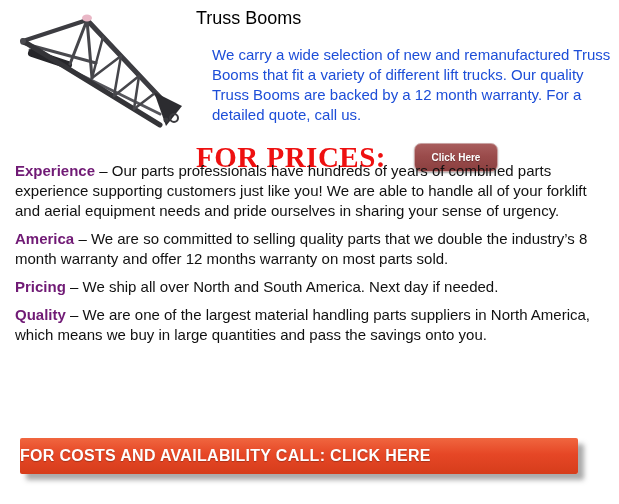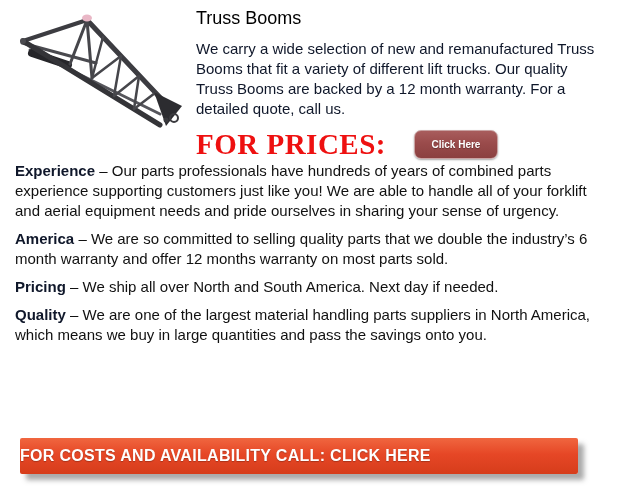--- a/index.html
+++ b/index.html
@@ -28,25 +28,25 @@
     top: 8px;
     width: 412px;
   }
   .page-title {
     margin: 0 0 10px 0;
     font-size: 18px;
     font-weight: 400;
     color: #000000;
   }
   .intro {
-    margin: 0;
+    margin: 16px;
     font-size: 15px;
     line-height: 20px;
     width: 408px;
-    color: #0f172a;
+    color: #1d4ed8;
   }
   .prices-row {
     margin-top: 9px;
     display: flex;
     align-items: center;
     gap: 28px;
   }
   .for-prices {
     font-family: "Liberation Serif", serif;
     font-weight: 700;
@@ -70,21 +70,21 @@
   }
   .sections {
     position: absolute;
     left: 15px;
     top: 161px;
     width: 589px;
     font-size: 15px;
     line-height: 20px;
   }
   .section { margin: 0 0 8px 0; }
-  .section b { font-weight: 700; color: #0f172a; }
+  .section b { font-weight: 700; color: #701a75; }
   .footer-banner {
     position: absolute;
     left: 20px;
     top: 438px;
     width: 558px;
     height: 36px;
     display: flex;
     align-items: center;
     background: linear-gradient(180deg, #f0663f 0%, #e64726 45%, #d63d1b 100%);
     border-radius: 2px;
@@ -147,21 +147,21 @@
     <h1 class="page-title">Truss Booms</h1>
     <p class="intro">We carry a wide selection of new and remanufactured Truss Booms that fit a variety of different lift trucks.  Our quality Truss Booms are backed by a 12 month warranty. For a detailed quote, call us.</p>
     <div class="prices-row">
       <span class="for-prices" style="color:#ee1010;">FOR PRICES:</span>
       <button class="click-here-btn">Click Here</button>
     </div>
   </div>
 
   <div class="sections">
     <p class="section"><b>Experience</b> <span>– Our parts professionals have hundreds of years of combined parts experience supporting customers just like you!  We are able to handle all of your forklift and aerial equipment needs and pride ourselves in sharing your sense of urgency.</span></p>
-    <p class="section"><b>America</b> <span>– We are so committed to selling quality parts that we double the industry’s 6 month warranty and offer 12 months warranty on most parts sold.</span></p>
+    <p class="section"><b>America</b> <span>– We are so committed to selling quality parts that we double the industry’s 8 month warranty and offer 12 months warranty on most parts sold.</span></p>
     <p class="section"><b>Pricing</b> <span>– We ship all over North and South America.  Next day if needed.</span></p>
     <p class="section"><b>Quality</b> <span>– We are one of the largest material handling parts suppliers in North America, which means we buy in large quantities and pass the savings onto you.</span></p>
   </div>
 
   <div class="footer-banner">
     <span>FOR COSTS AND AVAILABILITY CALL: CLICK HERE</span>
   </div>
 
 </div>
 

